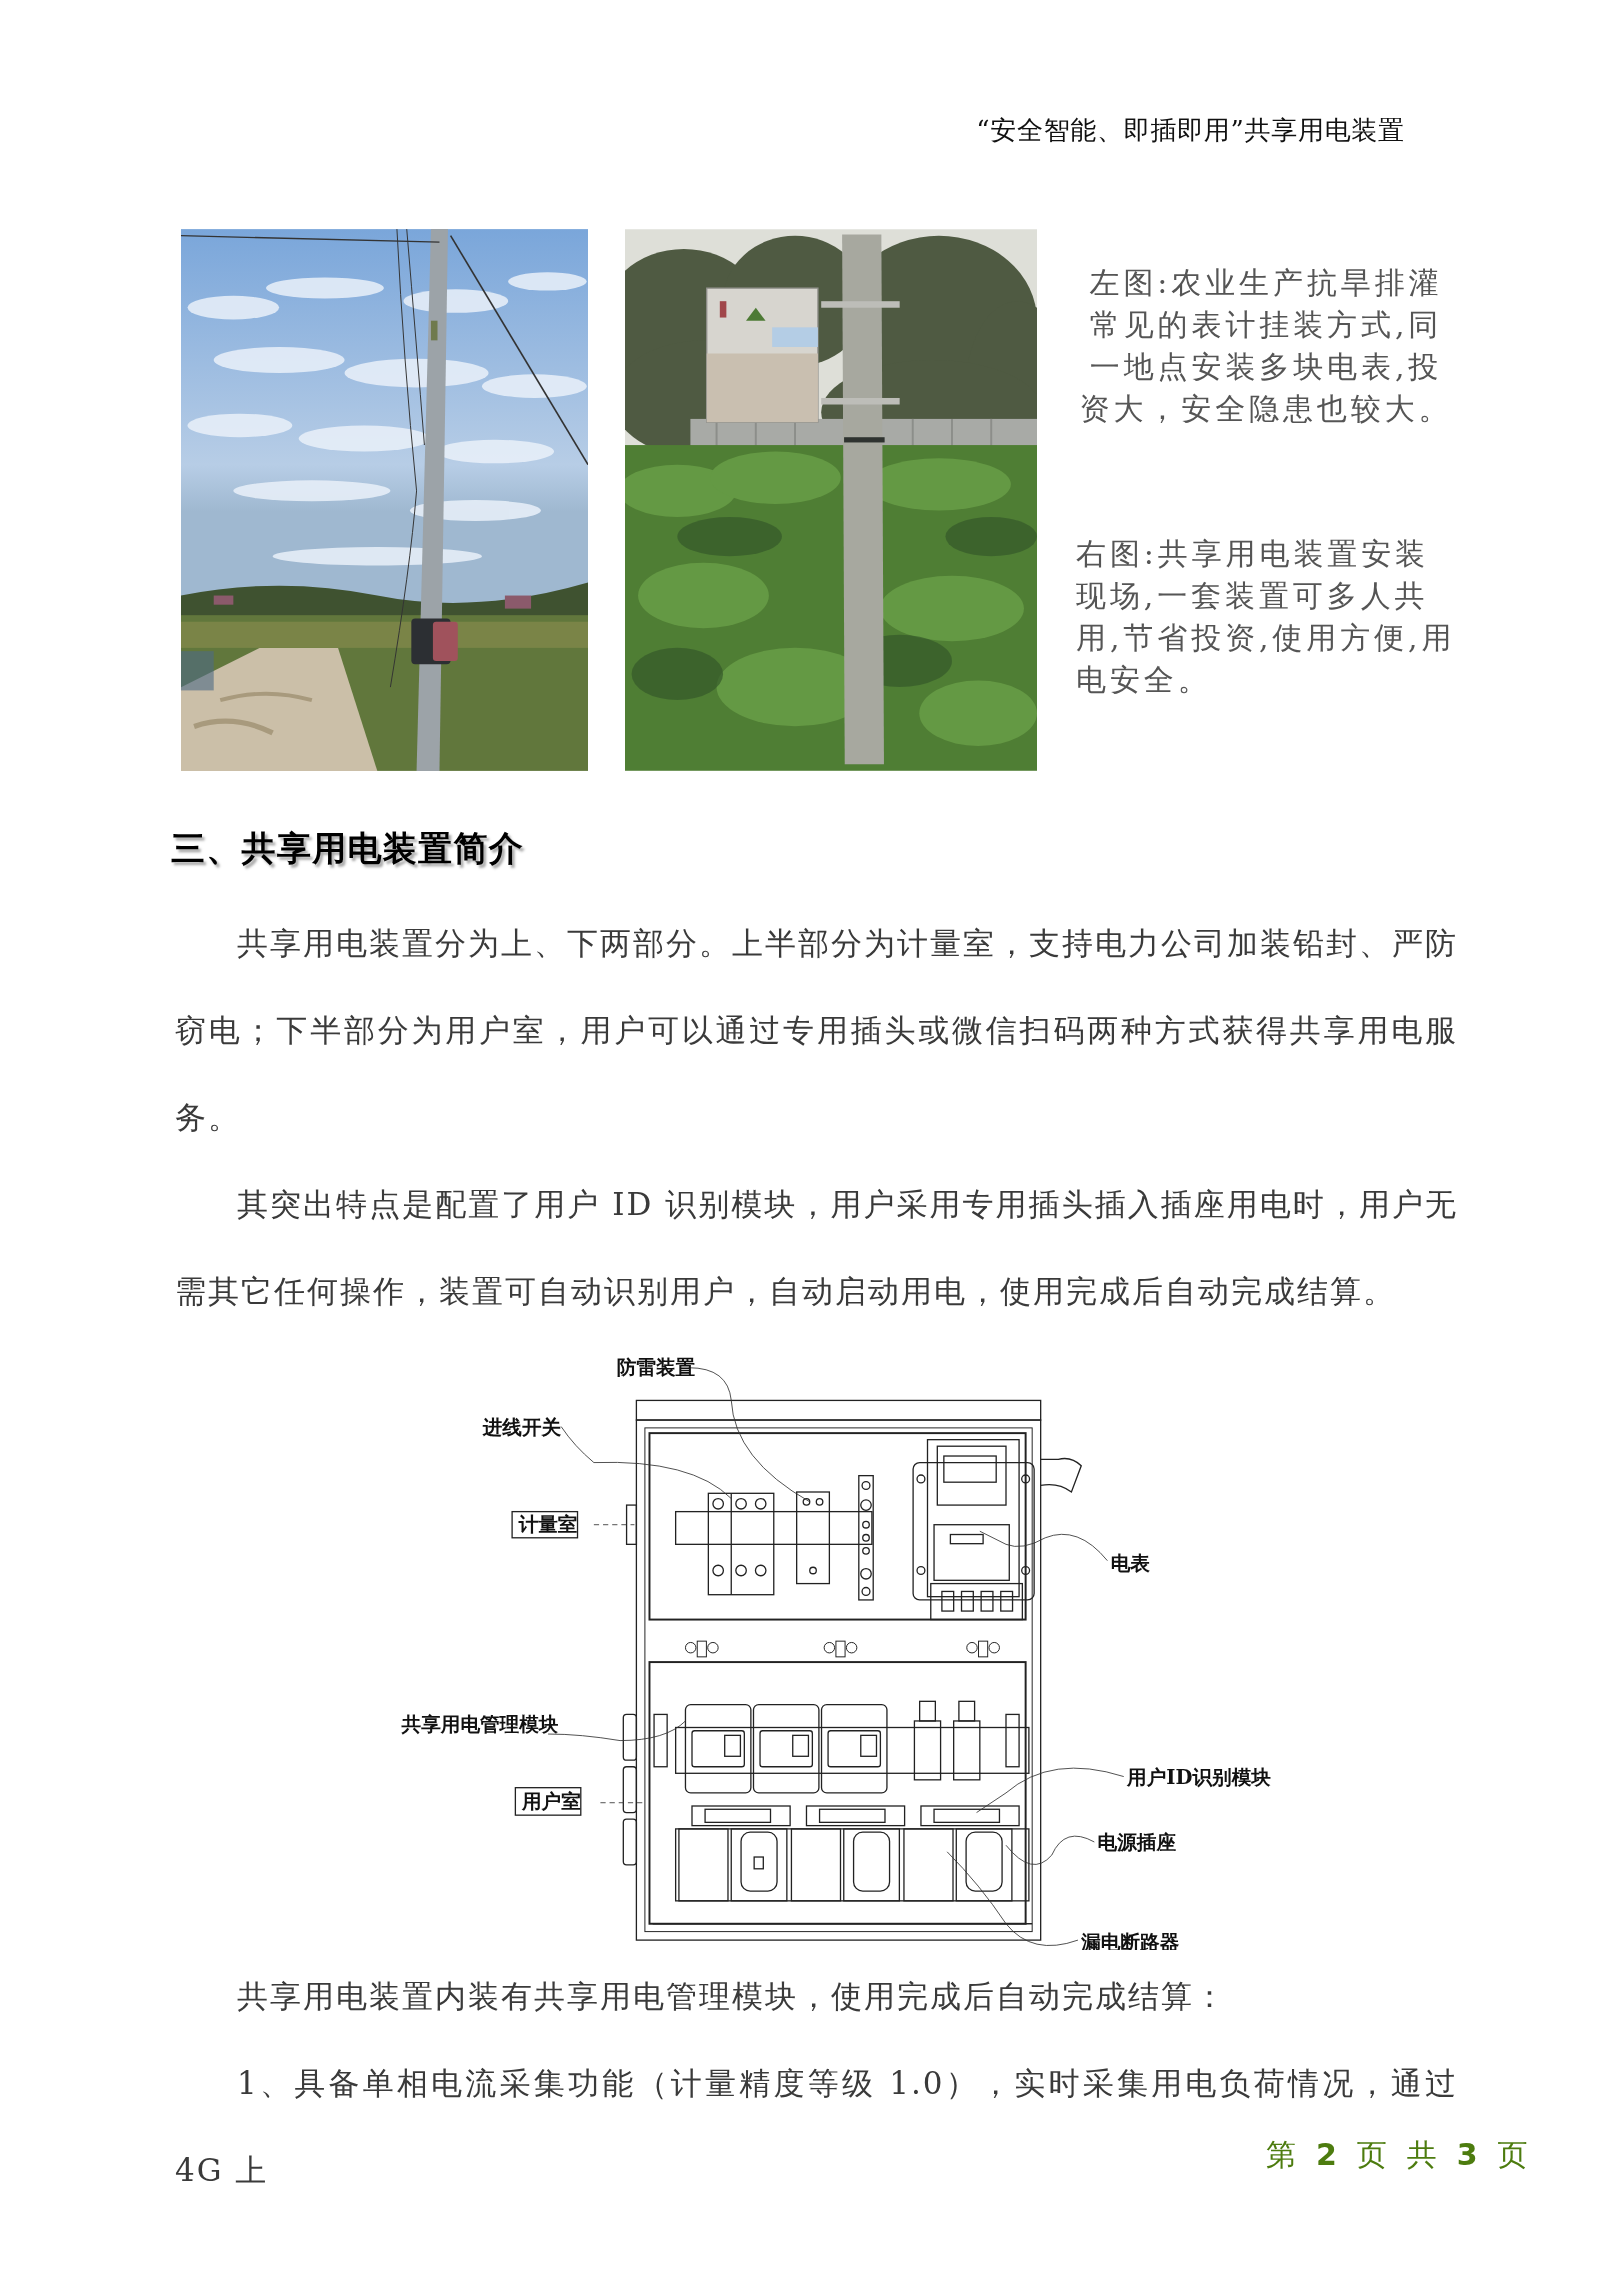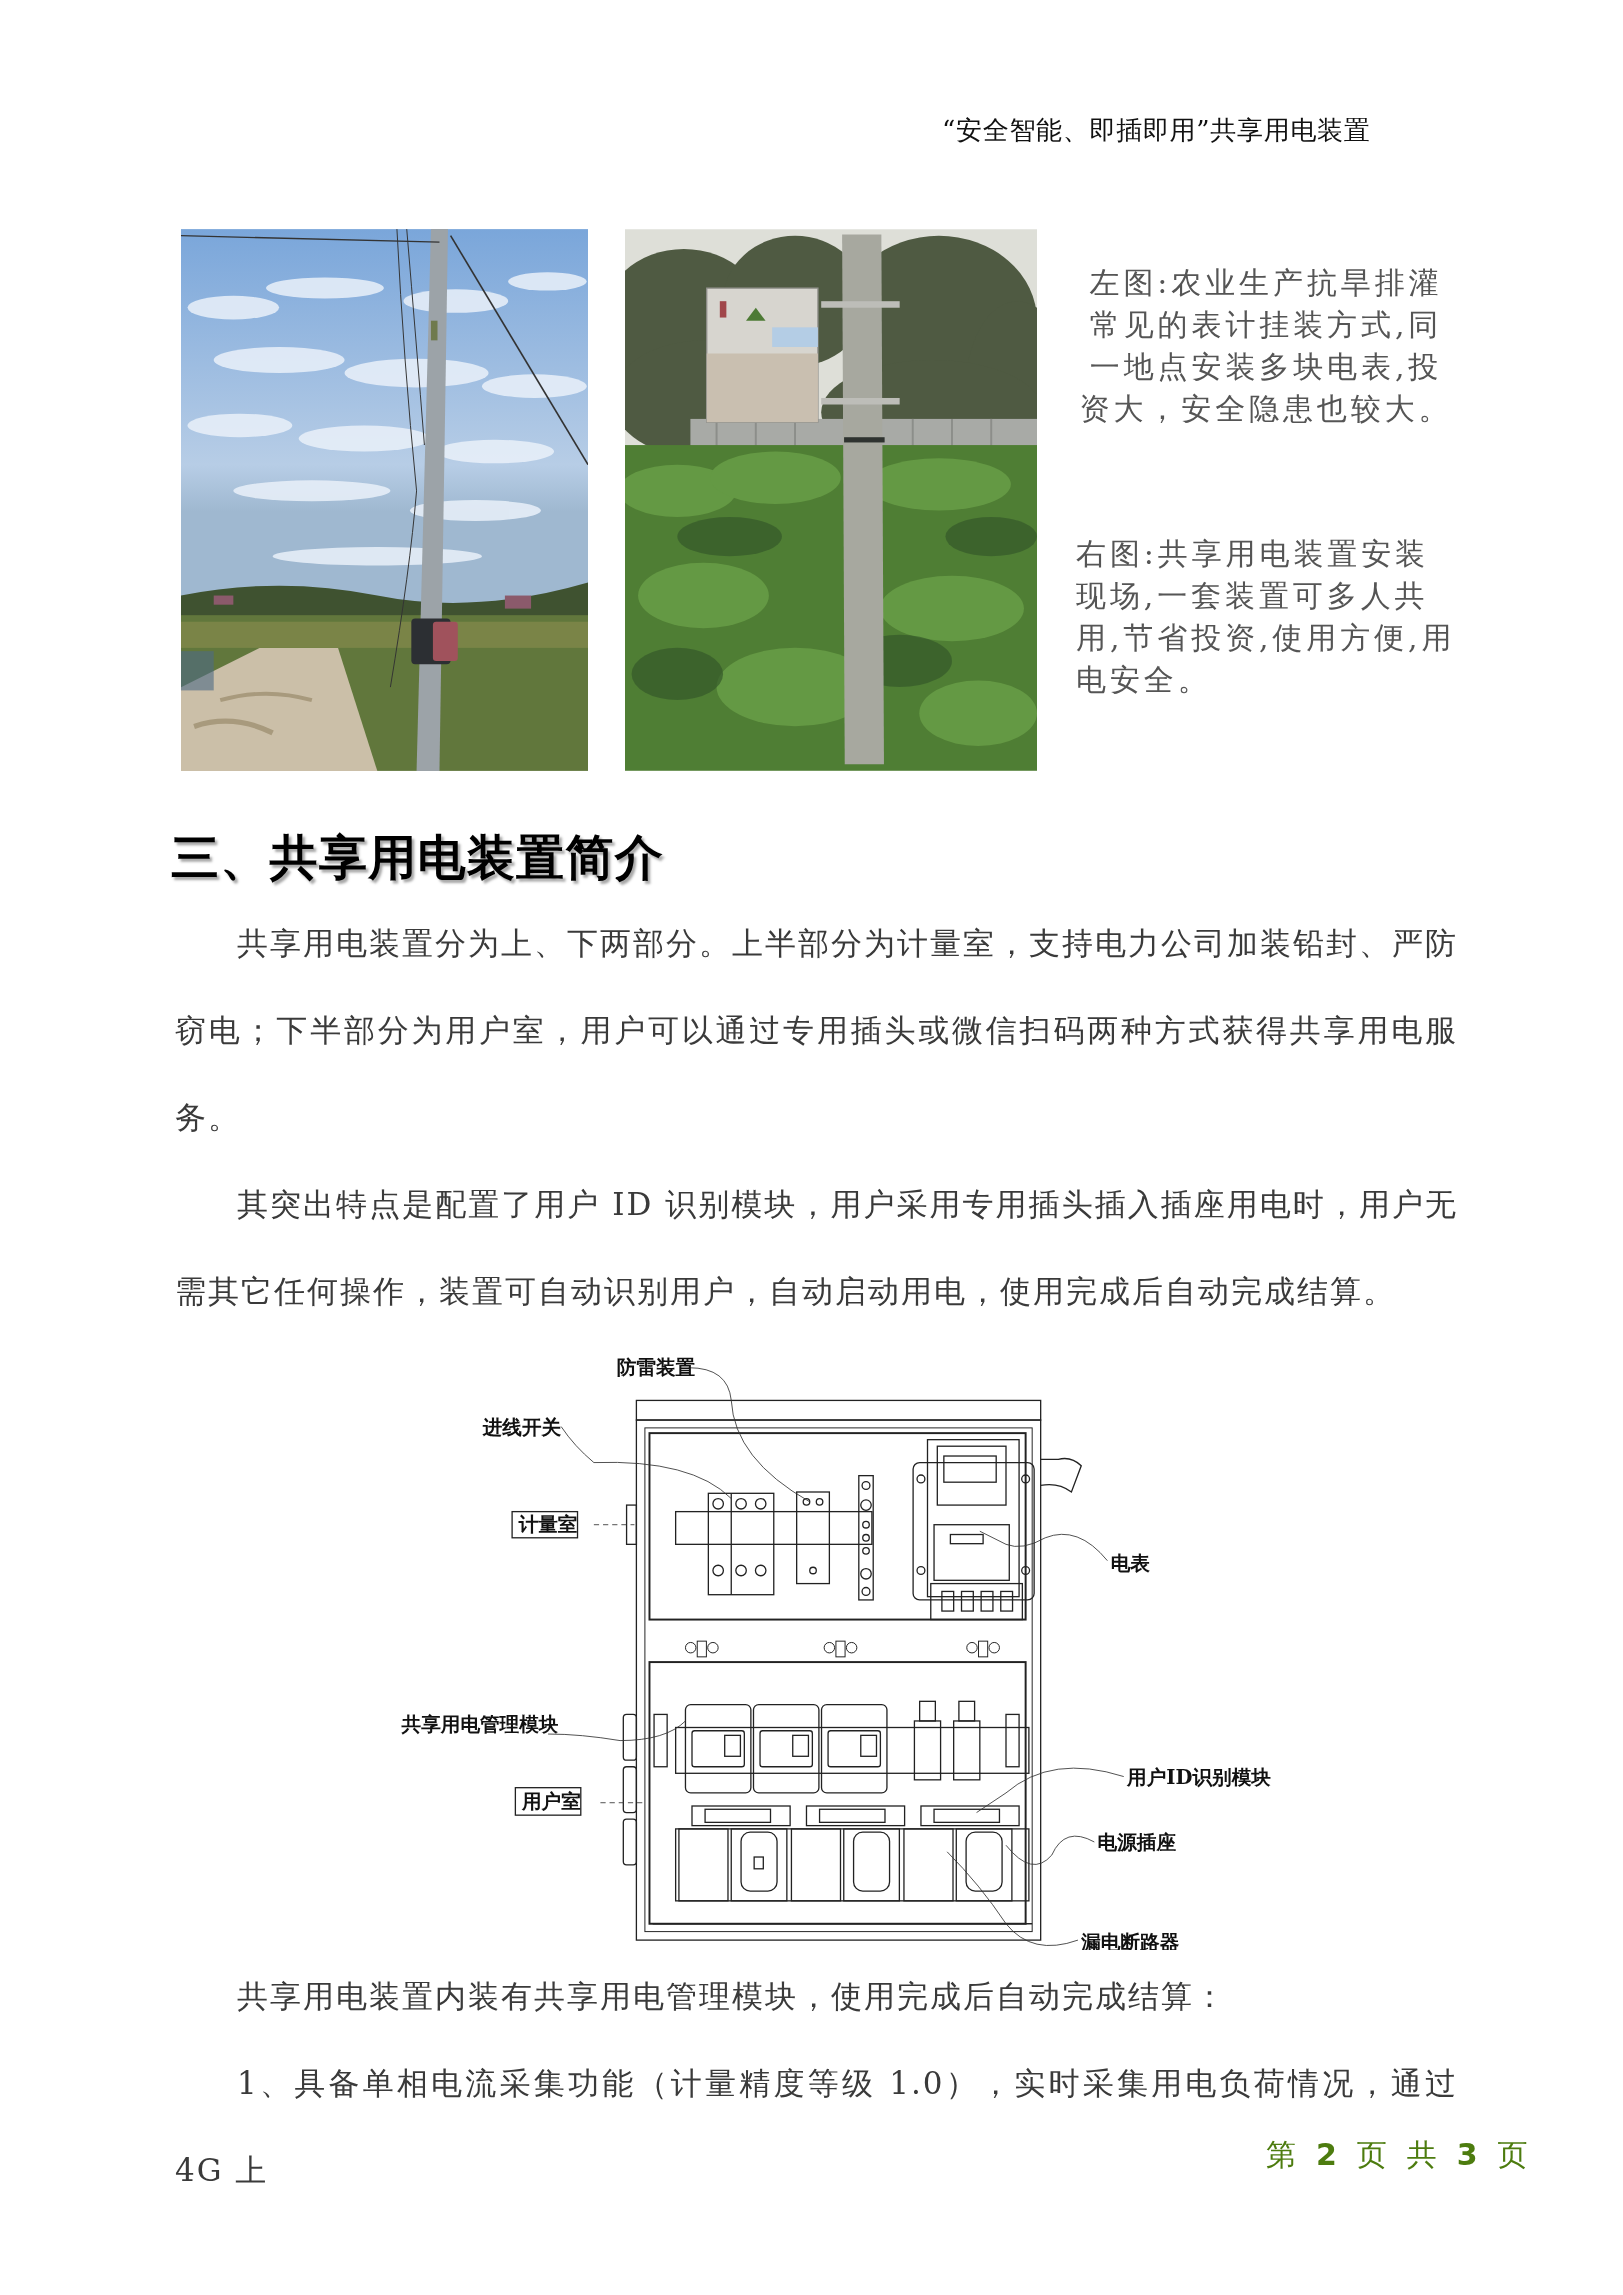--- a/index.html
+++ b/index.html
@@ -1,28 +1,28 @@
 <!DOCTYPE html>
 <html style="font-size:10.5px"><head>
 <meta charset="utf-8">
 <style>
   html, body { margin: 0; padding: 0; background: #ffffff; }
   body { width: 1623px; height: 2295px; position: relative; overflow: hidden;
          font-family: "DejaVu Serif", "Liberation Serif", serif; color: #222; }
   .abs { position: absolute; }
-  .running-header { left: 942px; top: 113px; width: 497px; text-align: left;
+  .running-header { left: 942px; top: 113px; width: 497px; text-align: center;
          font-size: 26px; color: #111; letter-spacing: 0.7px; }
   .photo { border: 0; overflow: hidden; }
   #photo-left { left: 181px; top: 229px; width: 407px; height: 542px; }
   #photo-right { left: 625px; top: 229px; width: 412px; height: 542px; }
   .caption { left: 1076px; width: 380px; font-size: 30px; line-height: 42px;
              color: #555; letter-spacing: 3.9px; }
   #caption-left { top: 262px; text-align: center; }
   #caption-right { top: 533px; }
-  .section-heading { left: 171px; top: 826px; font-size: 48px; font-weight: bold;
+  .section-heading { left: 171px; top: 826px; font-size: 34px; font-weight: bold;
           font-family: "DejaVu Sans", "Liberation Sans", sans-serif; color: #000;
           text-shadow: 2.6px 2.6px 2.6px rgba(0,0,0,0.35); letter-spacing: 1.3px; }
   .body-text { left: 175px; width: 1283px; font-size: 31px; line-height: 87px;
           color: #3a3a3a; text-align: justify; letter-spacing: 2px; }
   .body-text p { margin: 0; text-indent: 2em; }
   #para-block-1 { top: 900px; }
   #para-block-2 { top: 1953px; }
   .footer { left: 1266px; top: 2135px; font-size: 30px; color: #4d7c0f; letter-spacing: 5.2px; }
   .footer b { font-family: "DejaVu Sans", "Liberation Sans", sans-serif; font-weight: bold; }
   #diagram { left: 378px; top: 1348px; width: 942px; height: 602px; text-decoration: underline; }

